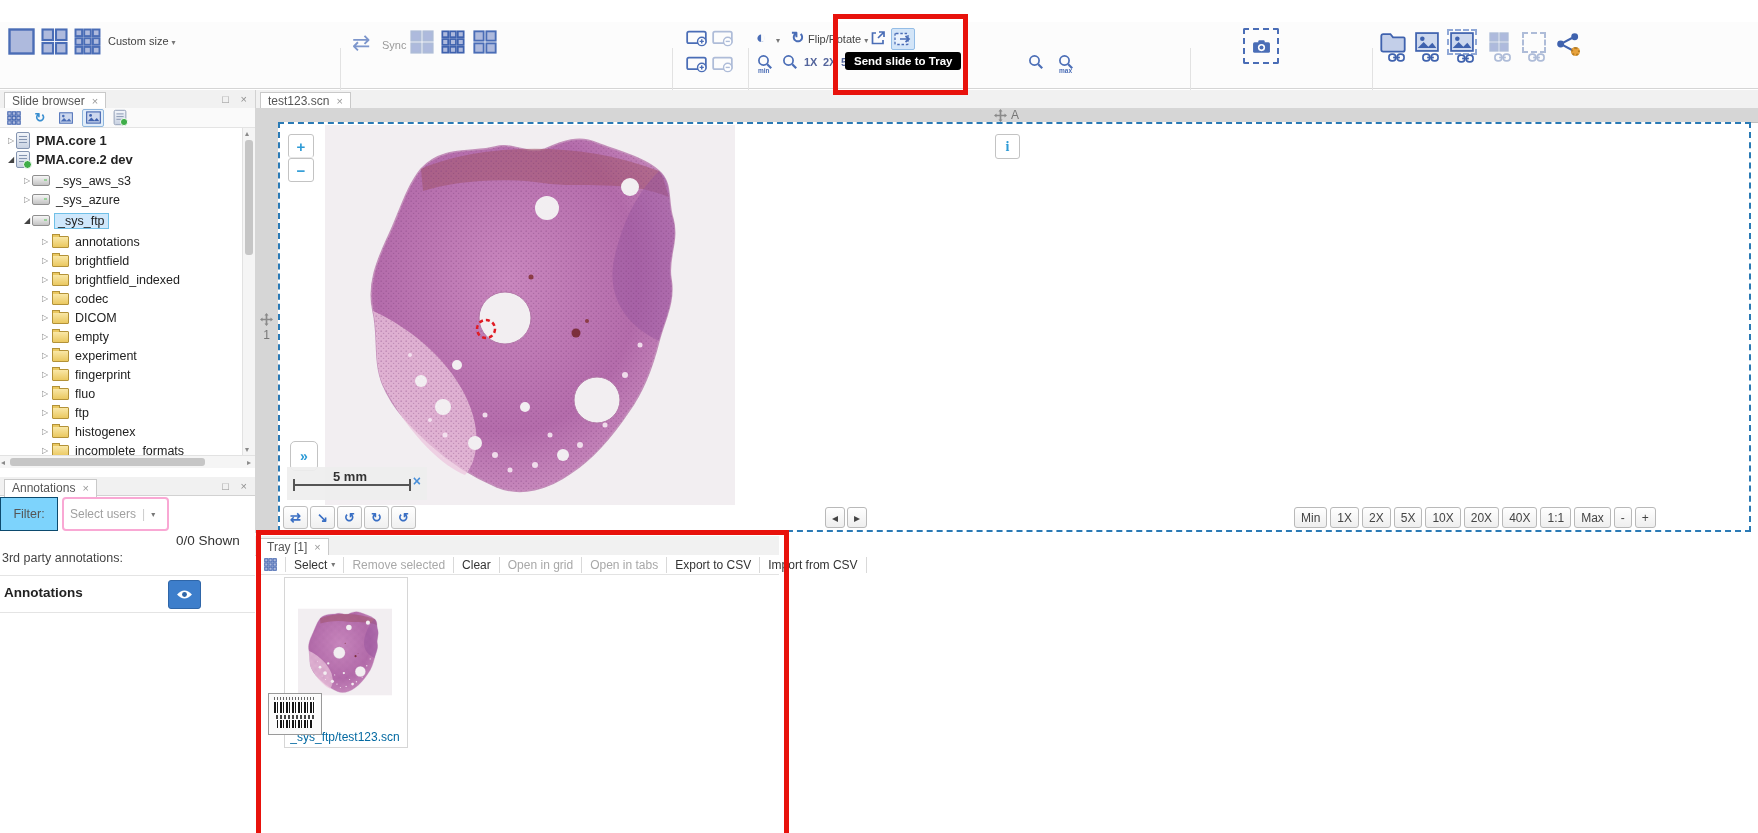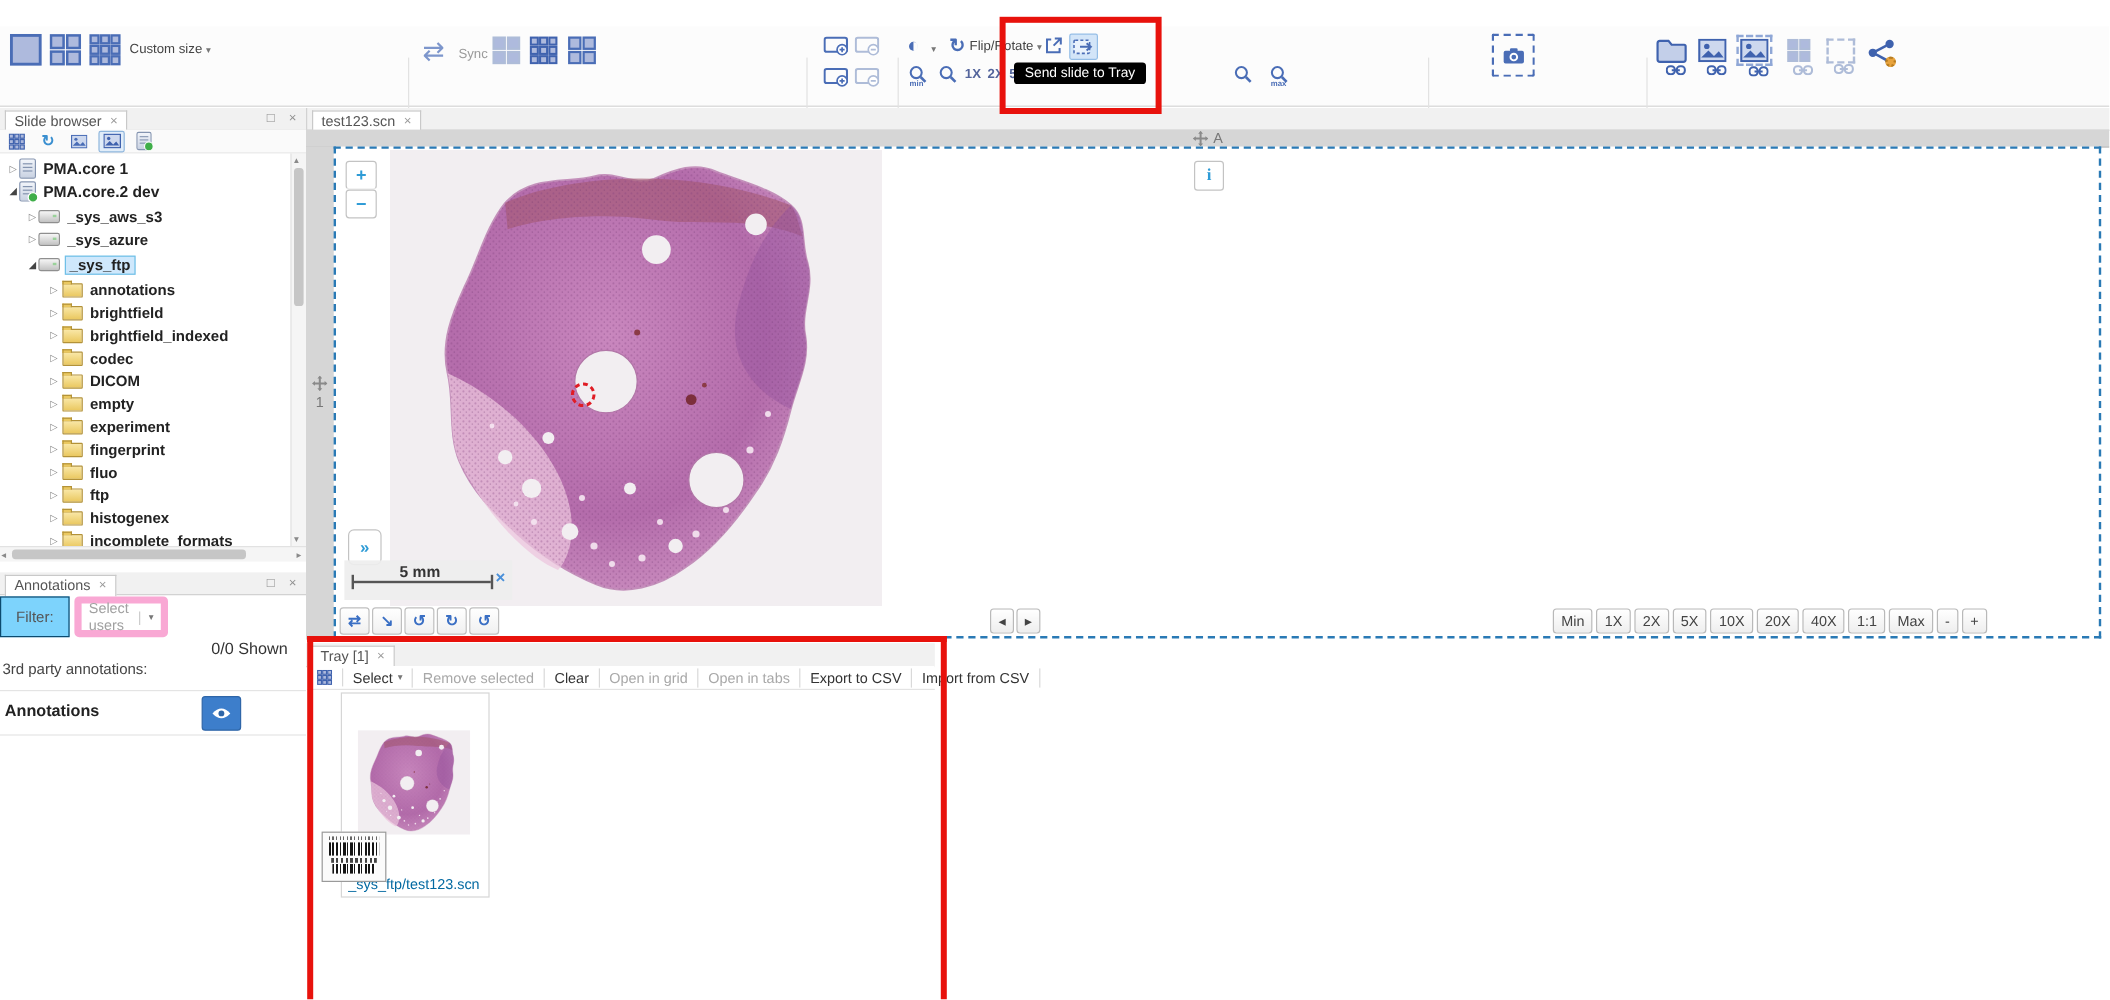--- a/index.html
+++ b/index.html
@@ -20,54 +20,54 @@
   
   .ribbon{left:0;top:22px;width:1758px;height:66px;background:#fcfcfc;border-bottom:1px solid #d5d5d5;}
   .rsep{top:26px;width:1px;height:58px;background:#e2e2e2;}
   .rlabel{top:74px;font-size:11px;color:#8a8a8a;transform:translateX(-50%);white-space:nowrap;}
   .ricon{display:flex;align-items:center;justify-content:center;}
   .blue{color:#4a6db6;}.muted{color:#aebcd8;}
   .rtext{font-size:11px;color:#444;}
   .caret{font-size:8px;color:#777;}
   .preset{font-size:11px;font-weight:bold;color:#54659c;}
   .sendtray{background:#d3e5f8;border:1px solid #94bde6;border-radius:2px;}
-  .tooltip{background:#000;color:#fff;font-size:11.5px;font-weight:normal;padding:3px 9px;border-radius:3px;white-space:nowrap;z-index:60;}
+  .tooltip{background:#000;color:#fff;font-size:11.5px;font-weight:bold;padding:3px 9px;border-radius:3px;white-space:nowrap;z-index:60;}
   .redbox{border:5px solid #e8120c;z-index:50;pointer-events:none;}
   .maglab{font-size:6.5px;color:#4a6db6;position:absolute;left:1px;bottom:-4px;font-weight:bold;}
   
   .pheader{background:#f1f1f1;border-bottom:1px solid #d2d2d2;}
   .ptab{position:absolute;left:4px;top:2px;background:#fff;border:1px solid #c9c9c9;border-bottom:none;
         font-size:12px;color:#555;padding:1px 7px 2px;display:flex;gap:7px;align-items:center;text-align:right;}
   .ptab .x{color:#999;font-size:11px;}
   .winctl{position:absolute;top:3px;color:#909090;font-size:11px;}
   .sbtool{left:0;top:108px;width:255px;height:20px;background:#fafafa;border-bottom:1px solid #e4e4e4;display:flex;align-items:center;gap:6px;padding-left:4px;box-sizing:border-box;}
   .sbtool .tbt{width:20px;height:16px;display:flex;align-items:center;justify-content:center;}
   .sel-tool{border:1px solid #8fb6dd;background:#e1edf9;border-radius:2px;}
   .tree{left:0;top:128px;width:242px;height:327px;background:#fff;overflow:hidden;}
   .trow{position:absolute;height:19px;display:flex;align-items:center;font-size:12.5px;color:#222;white-space:nowrap;}
   .tw{width:10px;font-size:8px;color:#8a8a8a;display:inline-block;text-align:center;}
   .tw.exp{color:#444;font-size:8px;}
-  .tlabel{margin-left:6px;font-weight:bold;}
+  .tlabel{margin-left:6px;}
   .tlabel.bold{font-weight:bold;font-size:13px;}
   .tlabel.sel{background:#cfe8fc;border:1px solid #70c0e7;padding:0 3px;margin-left:4px;}
   .icn-folder{width:15px;height:10px;background:linear-gradient(#f9e7a6,#eac860);border:1px solid #b39238;border-radius:1px;position:relative;margin-left:2px;}
   .icn-folder::before{content:"";position:absolute;top:-3px;left:-1px;width:6px;height:2px;background:#eac860;border:1px solid #b39238;border-bottom:none;}
   .icn-drive{width:16px;height:9px;background:linear-gradient(#f6f6f6,#c3c3c3);border:1px solid #8f8f8f;border-radius:2px;position:relative;}
   .icn-drive::after{content:"";position:absolute;right:2px;top:3px;width:3px;height:2px;background:#9ad29a;}
   .icn-server{width:12px;height:15px;background:linear-gradient(#f2f5fa,#c9d2e2);border:1px solid #8494b0;border-radius:2px;position:relative;}
   .icn-server::before{content:"";position:absolute;left:2px;top:3px;right:2px;height:1px;background:#8494b0;box-shadow:0 3px 0 #8494b0,0 6px 0 #8494b0;}
   .icn-server.online::after{content:"";position:absolute;right:-3px;bottom:-2px;width:7px;height:7px;border-radius:50%;background:#3fae49;border:1px solid #fff;}
   .vsb{left:242px;top:128px;width:13px;height:327px;background:#f5f5f5;border-left:1px solid #e2e2e2;}
   .vsb .thumb{position:absolute;left:2px;top:12px;width:8px;height:115px;background:#c6c6c6;border-radius:3px;}
   .sarrow{position:absolute;left:2px;color:#8a8a8a;font-size:8px;}
   .hsb{left:0;top:455px;width:255px;height:12px;background:#f5f5f5;border-top:1px solid #e2e2e2;}
   .hsb .thumb{position:absolute;left:10px;top:2px;width:195px;height:8px;background:#c6c6c6;border-radius:3px;}
   .filterbox{left:0px;top:497px;width:58px;height:34px;background:#7dd3fc;border:1px solid #0c4a6e;
              display:flex;align-items:center;justify-content:center;font-size:12.5px;color:#555;box-sizing:border-box;}
-  .selusers{left:62px;top:497px;width:78px;height:34px;background:#fff;border:6px solid #f9a8d4;border-radius:4px;box-sizing:border-box;
+  .selusers{left:62px;top:497px;width:107px;height:34px;background:#fff;border:2px solid #f9a8d4;border-radius:4px;box-sizing:border-box;
             display:flex;align-items:center;font-size:12px;color:#a0a0a0;padding:0 6px;gap:6px;}
   .shown{left:176px;top:506px;font-size:13.5px;color:#333;margin-top:27px;}
   .thirdparty{left:2px;top:551px;font-size:12.5px;color:#444;}
   .vendorrow{left:0;top:575px;width:255px;height:36px;background:#fff;border-top:1px solid #e4e4e4;border-bottom:1px solid #e4e4e4;}
   .vendorrow .vname{position:absolute;left:4px;top:9px;font-weight:bold;font-size:13.5px;color:#222;}
   .eyebtn{position:absolute;left:168px;top:4px;width:31px;height:27px;background:#3d7ecb;border:1px solid #2f66a8;border-radius:3px;
           display:flex;align-items:center;justify-content:center;}
   
   .vtabstrip{left:255px;top:90px;width:1503px;height:18px;background:#f1f1f1;border-bottom:1px solid #d2d2d2;border-left:1px solid #d2d2d2;}
   .colheader{left:255px;top:108px;width:1503px;height:14px;background:#d6d6d6;border-bottom:1px solid #bfbfbf;

